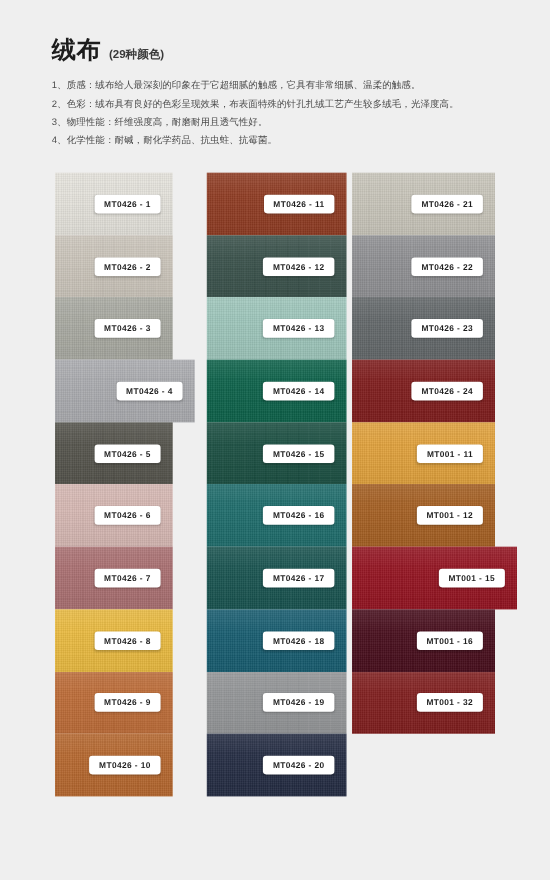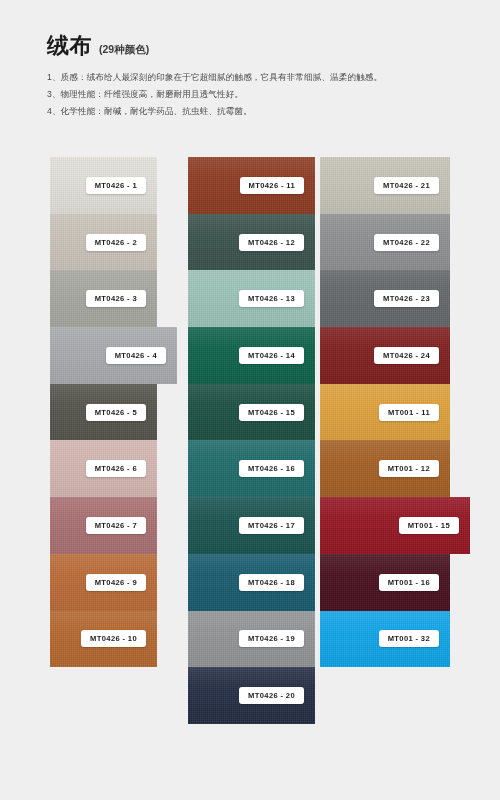--- a/index.html
+++ b/index.html
@@ -126,20 +126,21 @@
 
 <div class="page">
 
   <div class="header">
     <div class="title-row">
       <div class="title">绒布</div>
       <div class="title-sub">(29种颜色)</div>
     </div>
     <div class="desc-list">
       <div class="desc-line">1、质感：绒布给人最深刻的印象在于它超细腻的触感，它具有非常细腻、温柔的触感。</div>
+      <div class="desc-line">2、色彩：绒布具有良好的色彩呈现效果，布表面特殊的针孔扎绒工艺产生较多绒毛，光泽度高。</div>
       <div class="desc-line">3、物理性能：纤维强度高，耐磨耐用且透气性好。</div>
       <div class="desc-line">4、化学性能：耐碱，耐化学药品、抗虫蛀、抗霉菌。</div>
     </div>
   </div>
 
   <div class="grid">
 
     <div class="column col-1">
       <div class="swatch" style="background-color: rgb(227, 225, 218);">
           <span class="chip">MT0426 - 1</span>
@@ -155,20 +156,23 @@
         </div>
       <div class="swatch" style="background-color: rgb(84, 83, 75);">
           <span class="chip">MT0426 - 5</span>
         </div>
       <div class="swatch" style="background-color: rgb(213, 183, 178);">
           <span class="chip">MT0426 - 6</span>
         </div>
       <div class="swatch" style="background-color: rgb(169, 111, 113);">
           <span class="chip">MT0426 - 7</span>
         </div>
+      <div class="swatch" style="background-color: rgb(232, 185, 63);">
+          <span class="chip">MT0426 - 8</span>
+        </div>
       <div class="swatch" style="background-color: rgb(187, 106, 54);">
           <span class="chip">MT0426 - 9</span>
         </div>
       <div class="swatch" style="background-color: rgb(181, 103, 46);">
           <span class="chip">MT0426 - 10</span>
         </div>
     </div>
 
     <div class="column col-2">
       <div class="swatch" style="background-color: rgb(141, 58, 33);">
@@ -221,19 +225,19 @@
         </div>
       <div class="swatch" style="background-color: rgb(164, 95, 34);">
           <span class="chip">MT001 - 12</span>
         </div>
       <div class="swatch" style="background-color: rgb(148, 20, 33); padding-left: 20px;">
           <span class="chip">MT001 - 15</span>
         </div>
       <div class="swatch" style="background-color: rgb(71, 13, 28);">
           <span class="chip">MT001 - 16</span>
         </div>
-      <div class="swatch" style="background-color: #0ea5e9; justify-content: flex-end;">
+      <div class="swatch" style="background-color: #7f1d1d; justify-content: flex-end;">
           <span class="chip">MT001 - 32</span>
         </div>
     </div>
 
   </div>
 </div>
 
 </body></html>

